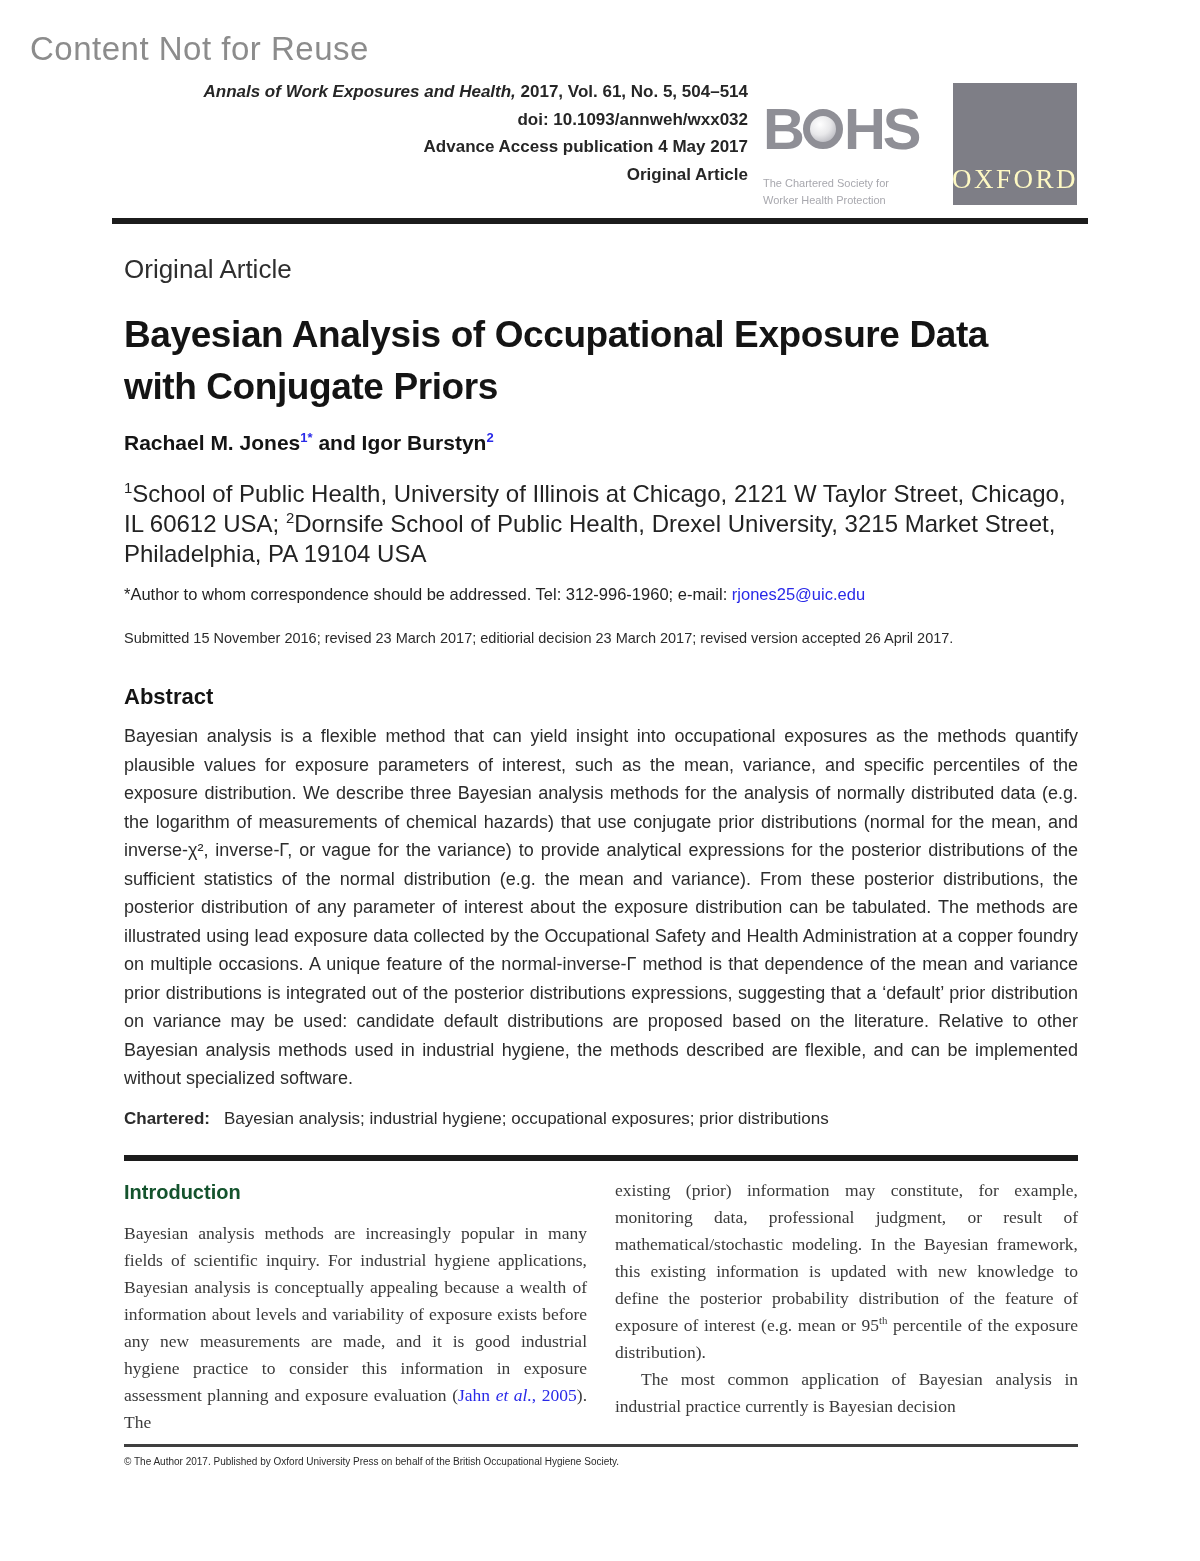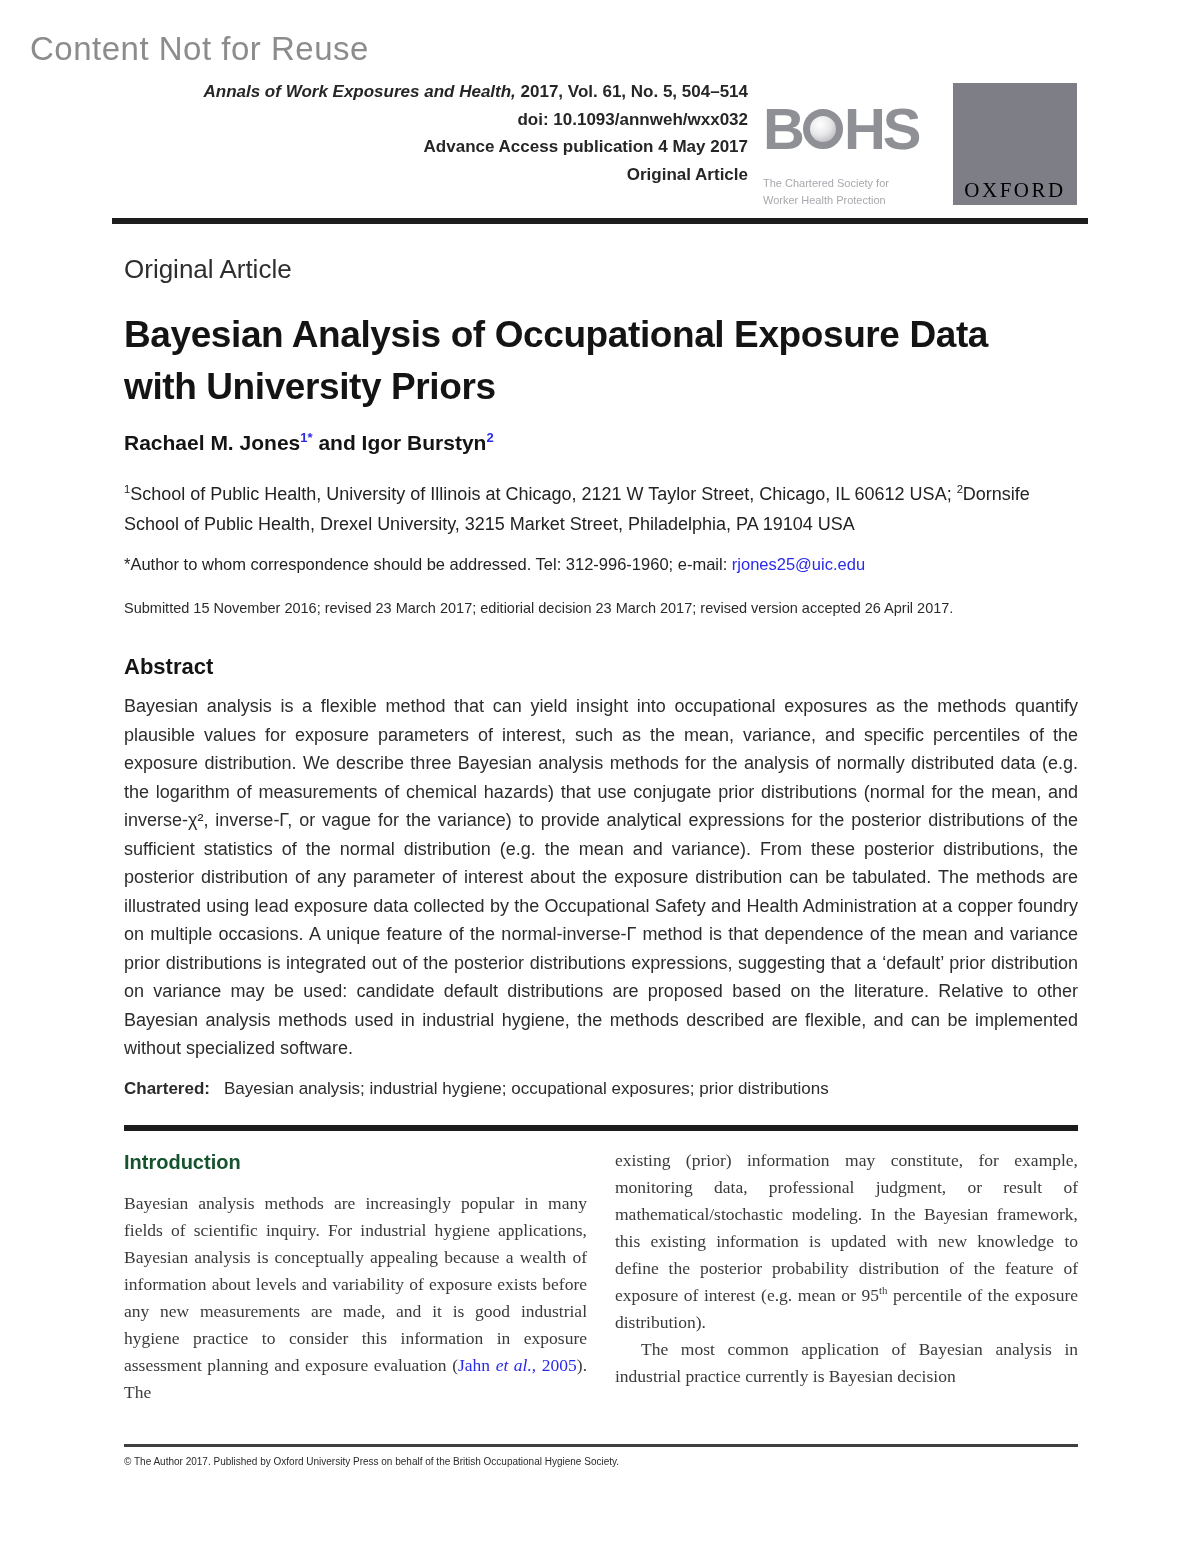--- a/index.html
+++ b/index.html
@@ -15,32 +15,32 @@
   
   .bohs{position:absolute;left:763px;top:100px;}
   .bohs-word{display:flex;align-items:center;font-size:58px;font-weight:800;color:var(--bohs-gray,#8f8f96);letter-spacing:-3px;line-height:1;}
   .bohs-sphere{display:inline-block;width:26px;height:26px;border-radius:50%;
     background:radial-gradient(circle at 38% 32%, #ffffff 0%, #e8e8ea 45%, #a3a3ab 100%);
     border:7px solid var(--bohs-gray,#8f8f96);margin:0 1px;}
   .bohs-tag{margin-top:17px;font-size:11px;color:#a8a8ae;line-height:17px;}
   
   .oxford{position:absolute;left:953px;top:83px;width:124px;height:122px;background:var(--oxford-gray,#7e7e86);
     display:flex;align-items:flex-end;justify-content:center;}
-  .oxford span{color:#000000;font-family:"Liberation Serif", serif;font-size:21px;letter-spacing:2.5px;margin-bottom:2px;}
+  .oxford span{color:#fef9c3;font-family:"Liberation Serif", serif;font-size:27px;letter-spacing:2.5px;margin-bottom:10px;}
   
   .rule-thick-abs{position:absolute;left:112px;top:218px;width:976px;height:6px;background:#1c1c1c;}
   .rule-flow{height:6px;background:#1c1c1c;margin-top:26px;}
   
   .content{position:absolute;left:124px;top:240px;width:954px;}
   .kicker{margin-top:14px;font-size:26px;color:#2e2e2e;}
   .title{margin-top:24px;font-size:37px;font-weight:bold;line-height:52px;color:#141414;letter-spacing:-0.4px;}
   .authors{margin-top:18px;font-size:21px;font-weight:bold;color:#141414;}
   sup{font-size:62%;line-height:0;vertical-align:super;}
   .sup-blue{color:var(--link-blue,#2929e8);}
-  .affil{margin-top:24px;font-size:18px;line-height:30px;color:#232323;}
+  .affil{margin-top:24px;font-size:24px;line-height:30px;color:#232323;}
   .corresp{margin-top:16px;font-size:16.5px;color:#232323;}
   .link{color:var(--link-blue,#2929e8);cursor:pointer;text-decoration:none;}
   .history{margin-top:26px;font-size:14.5px;color:#2b2b2b;}
   .abs-head{margin-top:38px;font-size:22px;font-weight:bold;color:#141414;}
   .abs-body{margin-top:12px;font-size:18px;line-height:28.5px;text-align:justify;color:#2c2c2c;}
   .keywords{margin-top:16px;font-size:17px;color:#2b2b2b;}
   .keywords .kw-label{font-weight:bold;margin-right:14px;}
   
   .columns{display:flex;gap:28px;margin-top:16px;font-family:"Liberation Serif", serif;}
   .col{width:463px;font-size:17.5px;line-height:27px;text-align:justify;color:#3a3a3a;hyphens:auto;}
@@ -84,21 +84,21 @@
   </div>
 
   <div class="rule-thick-abs"></div>
 
   <div class="content">
 
     <div class="kicker">Original Article</div>
 
     <div class="title">
       <div>Bayesian Analysis of Occupational Exposure Data</div>
-      <div>with University Priors</div>
+      <div>with Conjugate Priors</div>
     </div>
 
     <div class="authors"><span>Rachael M. Jones</span><sup class="sup-blue">1*</sup><span> and </span><span>Igor Burstyn</span><sup class="sup-blue">2</sup></div>
 
     <div class="affil"><sup>1</sup><span>School of Public Health, University of Illinois at Chicago, 2121 W Taylor Street, Chicago, IL 60612 USA; </span><sup>2</sup><span>Dornsife School of Public Health, Drexel University, 3215 Market Street, Philadelphia, PA 19104 USA</span></div>
 
     <div class="corresp"><span>*Author to whom correspondence should be addressed. Tel: 312-996-1960; e-mail: </span><span class="link">rjones25@uic.edu</span></div>
 
     <div class="history">Submitted 15 November 2016; revised 23 March 2017; editiorial decision 23 March 2017; revised version accepted 26 April 2017.</div>
 

